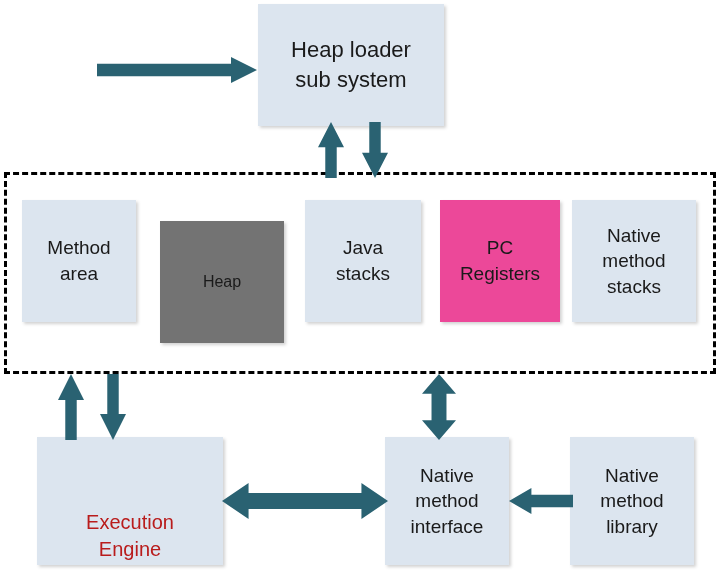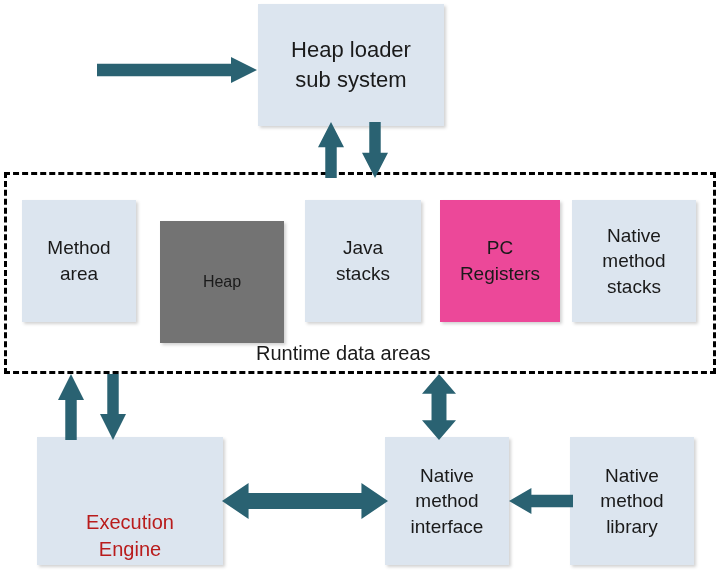--- a/index.html
+++ b/index.html
@@ -56,21 +56,20 @@
   .arrow svg { display: block; }
 </style>
 </head>
 <body>
 
 <div id="canvas">
 
 
   <div class="runtime-container" id="runtime-container" style="left: 4px; top: 172px; width: 712px; height: 202px; border-color: rgb(0, 0, 0);"></div>
 
-  <div class="runtime-caption" style="left:256px; top:342px; font-size:20px;">Runtime data areas</div>
 
   <div id="nodes-layer">
       <div class="node" style="left: 258px; top: 4px; width: 186px; height: 122px; background: rgb(220, 229, 239); color: rgb(26, 26, 26); font-size: 22px;">
         <span class="node-label">Heap loader
 sub system</span>
       </div>
       <div class="node" style="left: 22px; top: 200px; width: 114px; height: 122px; background: rgb(220, 229, 239); color: rgb(26, 26, 26); font-size: 19px;">
         <span class="node-label">Method
 area</span>
       </div>

